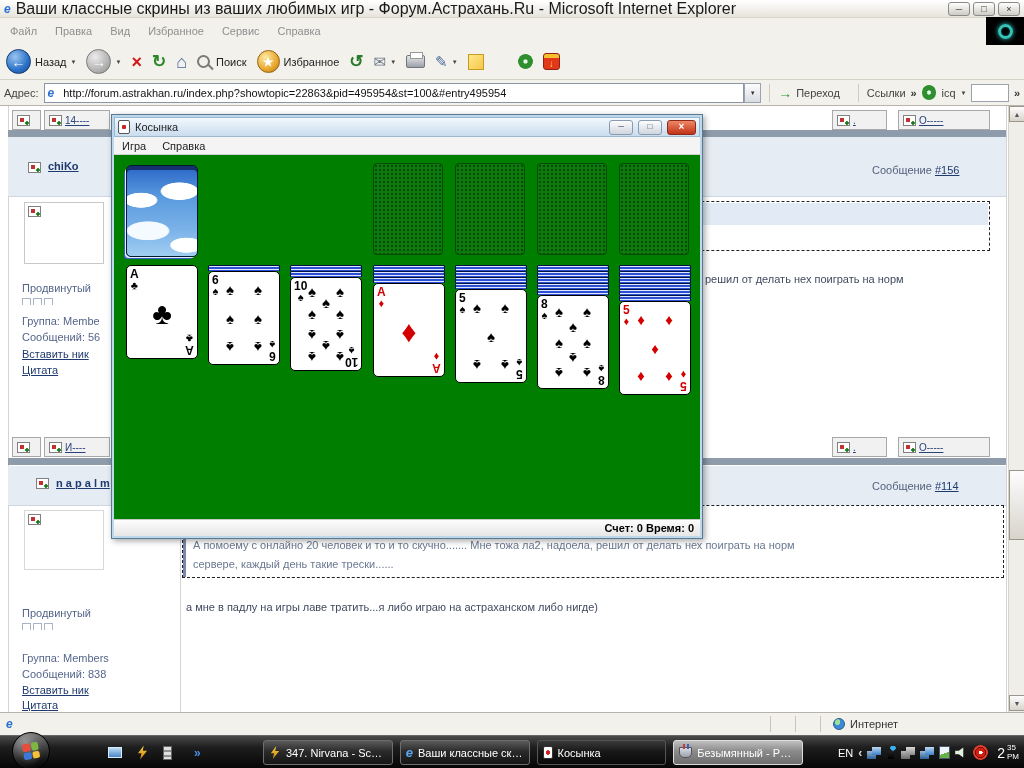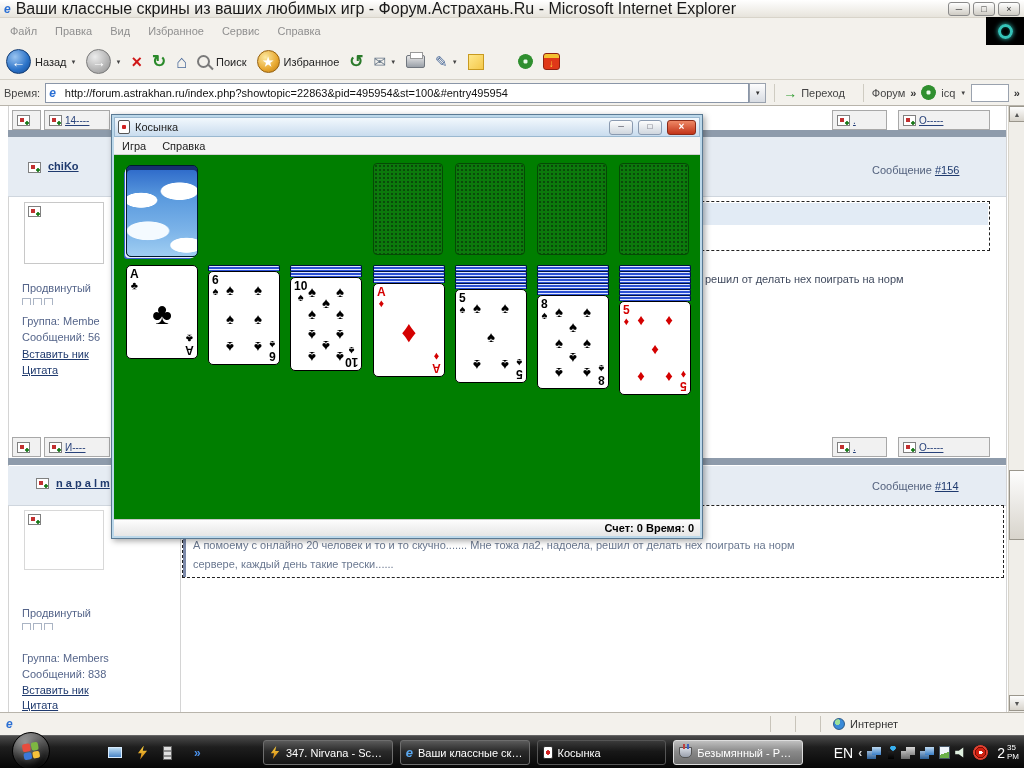--- a/index.html
+++ b/index.html
@@ -180,21 +180,21 @@
 .ticon { flex:0 0 auto; display:inline-block; }
 .ticon.ie { color:#5aa8f0; font-weight:bold; font-style:italic; font-size:13px; line-height:1; }
 .ticon.winamp { width:12px; height:13px; background:linear-gradient(#f8d040,#d08010);
   clip-path:polygon(60% 0, 15% 55%, 42% 55%, 32% 100%, 85% 38%, 52% 38%); }
 .ticon.cards { width:10px; height:13px; background:#fff; border:1px solid #333; border-radius:2px; position:relative; }
 .ticon.cards::after { content:""; position:absolute; inset:3px 2px; background:radial-gradient(circle,#d02020 0 2px,transparent 2.5px); }
 .ticon.paint { width:13px; height:11px; background:linear-gradient(#d8dce4,#9aa0ac);
   border:1px solid #555; border-radius:0 0 5px 5px; position:relative; }
 .ticon.paint::before { content:""; position:absolute; left:3px; top:-4px; width:2px; height:5px; background:#c04040; box-shadow:4px 0 0 #4060c0; }
 .tray { position:absolute; right:2px; top:0; height:33px; display:flex; align-items:center; gap:5px; color:#fff; }
-.tray .lang { font-size:14px; }
+.tray .lang { font-size:11px; }
 .tray .tchev { color:#ddd; font-size:12px; font-weight:bold; }
 .tr-mon { width:14px; height:12px; background:
   linear-gradient(#bcd8f0,#3a7fc8) 5px 0/9px 8px no-repeat,
   linear-gradient(#9ab8d8,#2a5f98) 0 4px/9px 8px no-repeat; }
 .tr-mon.gray { background:
   linear-gradient(#d8d8d8,#8a8a8a) 5px 0/9px 8px no-repeat,
   linear-gradient(#b8b8b8,#6a6a6a) 0 4px/9px 8px no-repeat; }
 .tr-fig { width:10px; height:13px; background:
   radial-gradient(circle at 70% 15%, #38b0f0 0 2.5px, transparent 3px),
   linear-gradient(#222,#000) 2px 5px/6px 8px no-repeat; }
@@ -282,33 +282,33 @@
       </span>
       <span class="tbtn" style="margin-left:24px">
         <span class="flower"></span>
       </span>
       <span class="tbtn">
         <span class="dm">↓</span>
       </span>
     </div>
 
     <div class="ie-addressbar">
-      <span>Время:</span>
+      <span>Адрес:</span>
       <span class="addr-input">
         <span class="ie-e">e</span>
         <span>http://forum.astrakhan.ru/index.php?showtopic=22863&amp;pid=495954&amp;st=100&amp;#entry495954</span>
       </span>
       <span class="addr-drop">▼</span>
       <span class="vsep"></span>
       <span class="tbtn">
         <span class="go-arrow">→</span>
         <span>Переход</span>
       </span>
       <span class="vsep"></span>
-      <span>Форум</span>
+      <span>Ссылки</span>
       <span class="chev">»</span>
       <span class="flower"></span>
       <span>icq</span>
       <span class="drop">▼</span>
       <span class="links-box"></span>
       <span class="chev">»</span>
     </div>
 
     <div class="ie-content">
       <div class="fvline" style="left:8px; top:0; height:606px;"></div>
@@ -399,20 +399,21 @@
       <a class="flink" style="position:absolute; left:22px; top:578px;">Вставить ник</a>
       <a class="flink" style="position:absolute; left:22px; top:593px;">Цитата</a>
 
       <div class="quote-box" style="left:182px; top:399px; width:822px; height:73px;">
         <div class="quote-bar"></div>
         <div class="quote-text" style="position:absolute; left:10px; top:30px; right:6px;">
           <div>А помоему с онлайно 20 человек и то и то скучно....... Мне тожа ла2, надоела, решил от делать нех поиграть на норм</div>
           <div>сервере, каждый день такие трески......</div>
         </div>
       </div>
+      <span class="post-body-text" style="left:186px; top:495px;">а мне в падлу на игры лаве тратить...я либо играю на астраханском либо нигде)</span>
 
       <div class="fsb">
         <div class="fsb-btn" style="top:0;">▲</div>
         <div class="fsb-thumb" style="top:364px; height:70px;"></div>
         <div class="fsb-btn" style="top:589px;">▼</div>
       </div>
     </div>
 
     <div class="ie-statusbar">
       <span class="ie-e">e</span>

